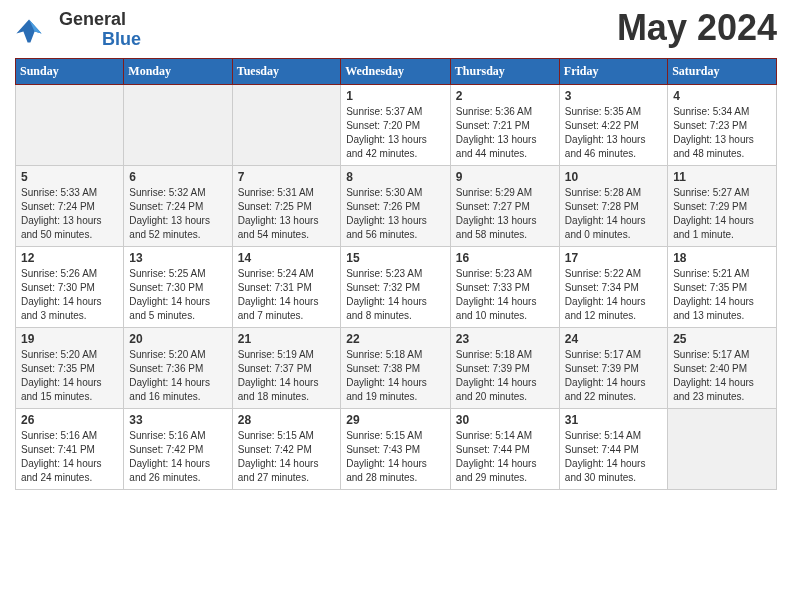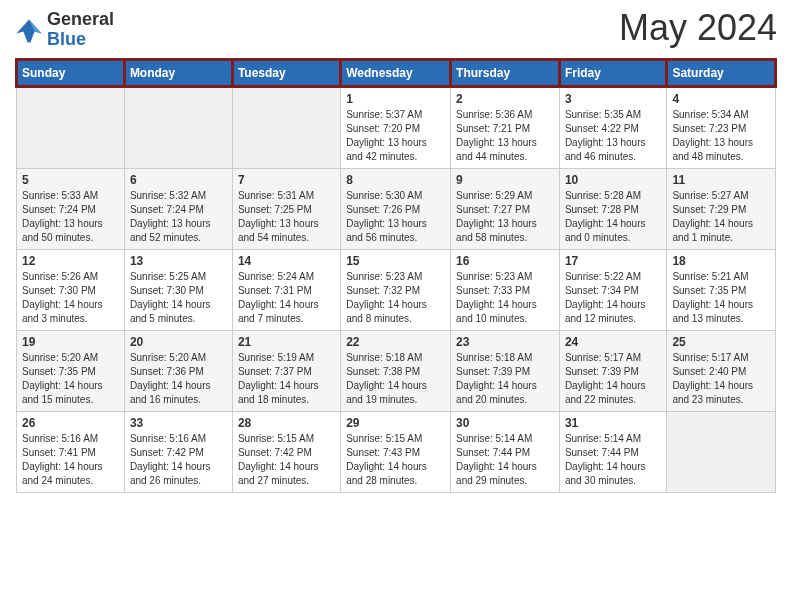--- a/index.html
+++ b/index.html
@@ -12,68 +12,70 @@
     }
     .header {
       display: flex;
       justify-content: space-between;
       align-items: flex-start;
       margin-bottom: 8px;
     }
     .logo {
       display: flex;
       align-items: center;
-      gap: 4px;
+      gap: 16px;
     }
     .logo-text {
       display: flex;
       flex-direction: column;
       line-height: 1.1;
     }
     .logo-general {
       font-size: 18px;
       font-weight: bold;
       color: #333;
     }
     .logo-blue {
       font-size: 18px;
       font-weight: bold;
       color: #2a6db5;
+      margin-left: 43px;
     }
     .logo-bird {
       width: 28px;
       height: 28px;
     }
     .title-block {
       text-align: right;
     }
     .month-title {
       font-size: 36px;
-      font-weight: normal;
+      font-weight: bold;
       color: #333;
       line-height: 1;
     }
     .subtitle {
       font-size: 14px;
       color: #555;
       margin-top: 2px;
     }
     table {
       width: 100%;
       border-collapse: collapse;
       font-size: 10.5px;
     }
     thead tr th {
       background-color: #2a6db5;
       color: #fff;
       padding: 5px 4px;
       text-align: left;
       font-size: 12px;
       font-weight: bold;
-      border: 3px solid #7f1d1d;
+      border: 1px solid #7f1d1d;
+      font-family: Liberation Serif, serif;
     }
     tbody tr td {
       border: 1px solid #ccc;
       vertical-align: top;
       padding: 4px 5px;
       width: 113px;
       min-height: 80px;
       background: #fff;
     }
     tbody tr:nth-child(even) td {

